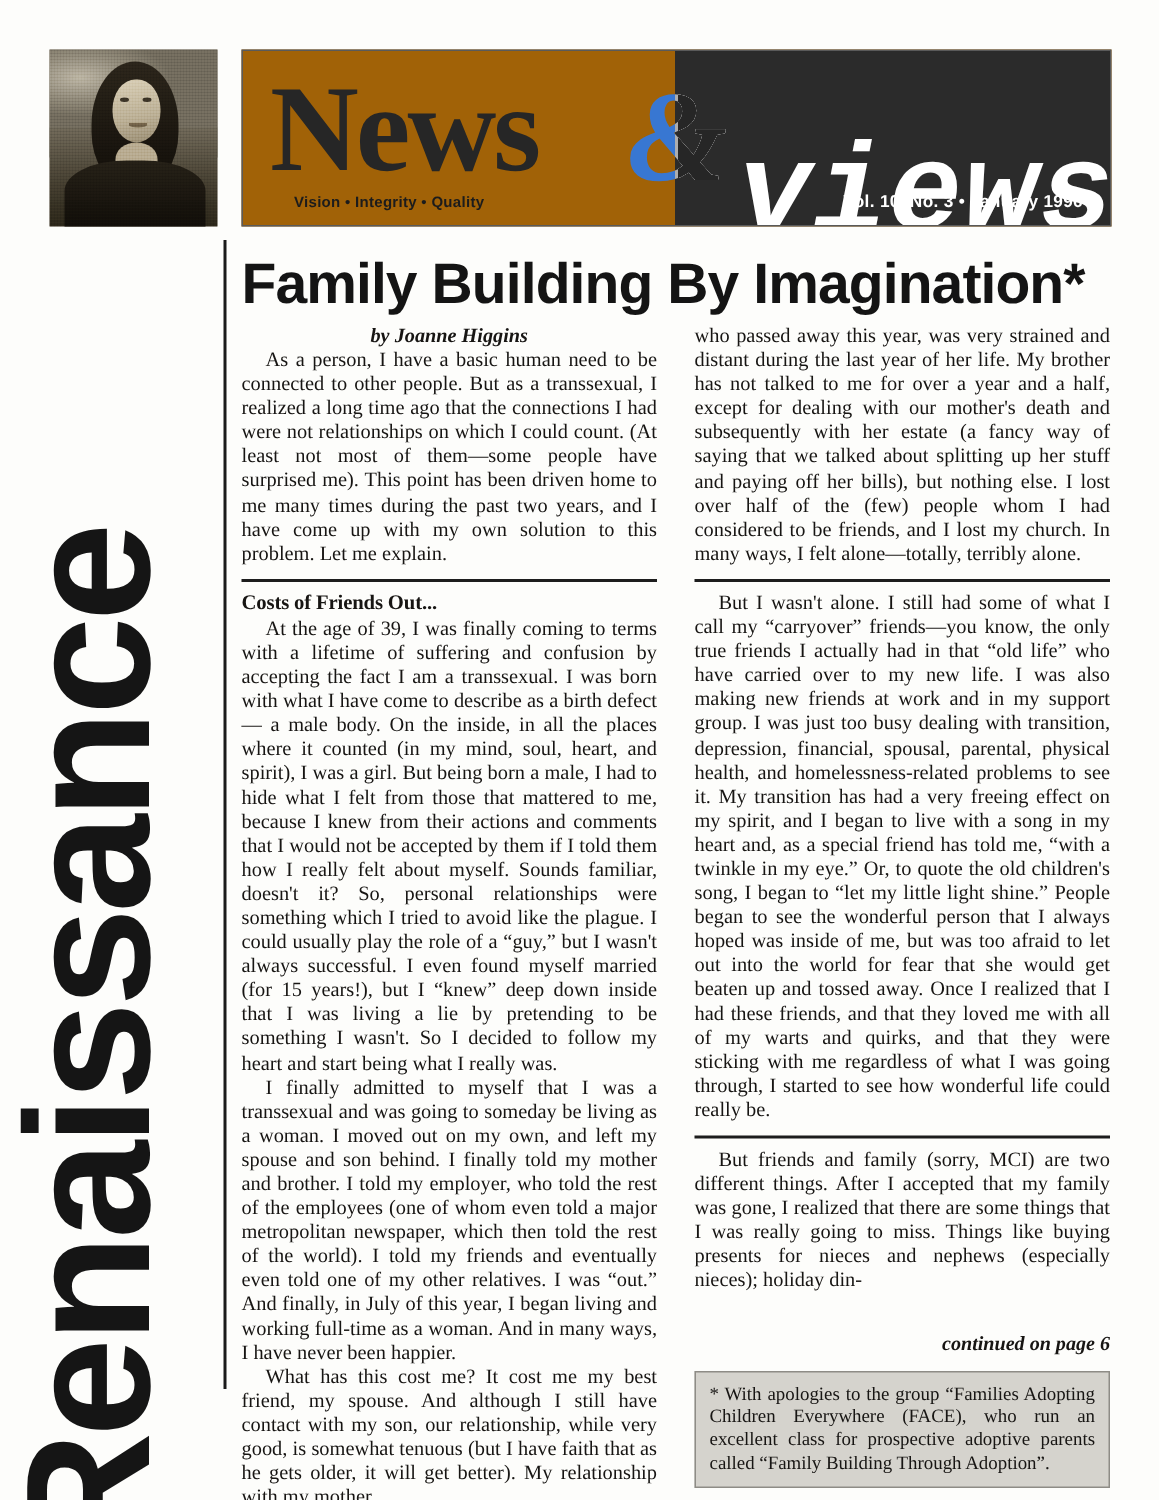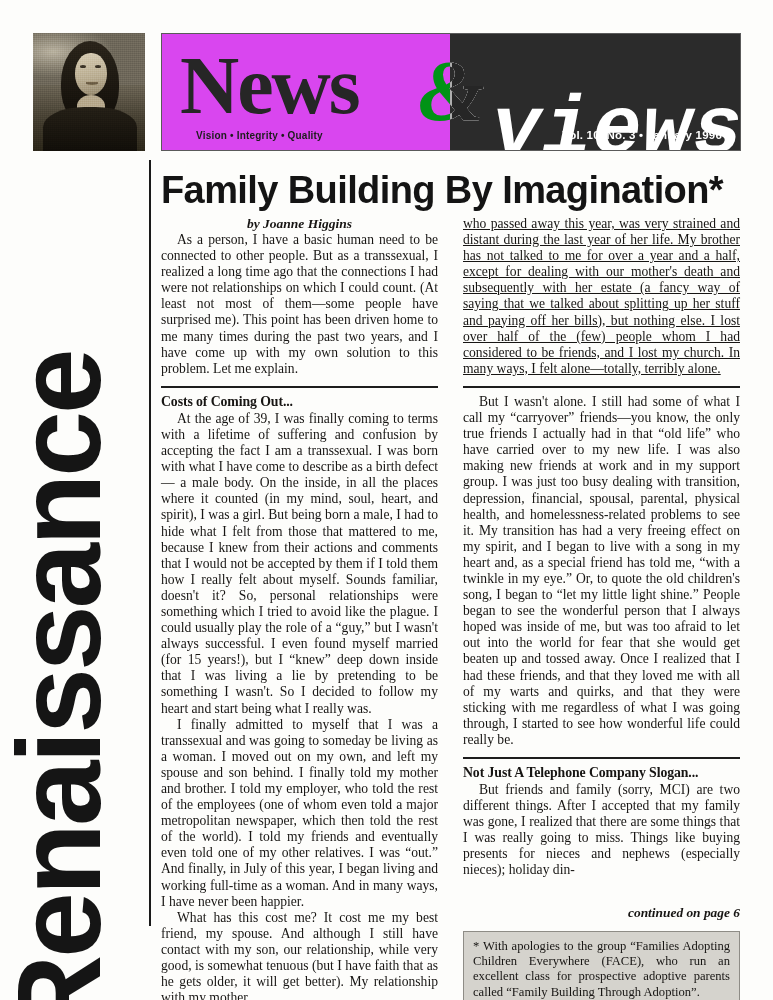--- a/index.html
+++ b/index.html
@@ -139,21 +139,21 @@
 
   
   .masthead {
     position: absolute;
     left: 161px;
     top: 33px;
     width: 580px;
     height: 118px;
     border: 1px solid #5a5a5a;
     box-sizing: border-box;
-    background: #d946ef;
+    background: #a16207;
     overflow: hidden;
   }
   .mh-black {
     position: absolute;
     right: 0;
     top: 0;
     width: 290px;
     height: 100%;
     background: #2b2b2b;
   }
@@ -267,21 +267,21 @@
     text-align: center;
   }
   p.body {
     margin: 0;
     font-size: 13.6px;
     line-height: 16.1px;
     text-align: justify;
     text-indent: 16px;
     hyphens: none;
   }
-  p.body.noindent { text-indent: 0; text-decoration: underline; }
+  p.body.noindent { text-indent: 0; }
 
   .sec-rule {
     border: 0;
     border-top: 2px solid #1d1d1d;
     margin: 9px 0 6px 0;
     height: 0;
   }
   .subhead {
     font-family: "Liberation Serif", serif;
     font-weight: bold;
@@ -354,39 +354,38 @@
     <div class="cols">
 
       <div class="col">
 
         <p class="byline">by Joanne Higgins</p>
 
         <p class="body">As a person, I have a basic human need to be connected to other people. But as a transsexual, I realized a long time ago that the connections I had were not relationships on which I could count. (At least not most of them—some people have surprised me). This point has been driven home to me many times during the past two years, and I have come up with my own solution to this problem. Let me explain.</p>
 
         <hr class="sec-rule">
 
-        <p class="subhead">Costs of Coming Out...</p>
+        <p class="subhead">Costs of Friends Out...</p>
 
         <p class="body">At the age of 39, I was finally coming to terms with a lifetime of suffering and confusion by accepting the fact I am a transsexual. I was born with what I have come to describe as a birth defect— a male body. On the inside, in all the places where it counted (in my mind, soul, heart, and spirit), I was a girl. But being born a male, I had to hide what I felt from those that mattered to me, because I knew from their actions and comments that I would not be accepted by them if I told them how I really felt about myself. Sounds familiar, doesn't it? So, personal relationships were something which I tried to avoid like the plague. I could usually play the role of a “guy,” but I wasn't always successful. I even found myself married (for 15 years!), but I “knew” deep down inside that I was living a lie by pretending to be something I wasn't. So I decided to follow my heart and start being what I really was.</p>
         <p class="body">I finally admitted to myself that I was a transsexual and was going to someday be living as a woman. I moved out on my own, and left my spouse and son behind. I finally told my mother and brother. I told my employer, who told the rest of the employees (one of whom even told a major metropolitan newspaper, which then told the rest of the world). I told my friends and eventually even told one of my other relatives. I was “out.” And finally, in July of this year, I began living and working full-time as a woman. And in many ways, I have never been happier.</p>
         <p class="body">What has this cost me? It cost me my best friend, my spouse. And although I still have contact with my son, our relationship, while very good, is somewhat tenuous (but I have faith that as he gets older, it will get better). My relationship with my mother,</p>
       </div>
 
       <div class="col">
 
         <p class="body noindent">who passed away this year, was very strained and distant during the last year of her life. My brother has not talked to me for over a year and a half, except for dealing with our mother's death and subsequently with her estate (a fancy way of saying that we talked about splitting up her stuff and paying off her bills), but nothing else. I lost over half of the (few) people whom I had considered to be friends, and I lost my church. In many ways, I felt alone—totally, terribly alone.</p>
 
         <hr class="sec-rule">
 
 
         <p class="body">But I wasn't alone. I still had some of what I call my “carryover” friends—you know, the only true friends I actually had in that “old life” who have carried over to my new life. I was also making new friends at work and in my support group. I was just too busy dealing with transition, depression, financial, spousal, parental, physical health, and homelessness-related problems to see it. My transition has had a very freeing effect on my spirit, and I began to live with a song in my heart and, as a special friend has told me, “with a twinkle in my eye.” Or, to quote the old children's song, I began to “let my little light shine.” People began to see the wonderful person that I always hoped was inside of me, but was too afraid to let out into the world for fear that she would get beaten up and tossed away. Once I realized that I had these friends, and that they loved me with all of my warts and quirks, and that they were sticking with me regardless of what I was going through, I started to see how wonderful life could really be.</p>
 
         <hr class="sec-rule">
 
-        <p class="subhead">Not Just A Telephone Company Slogan...</p>
 
         <p class="body">But friends and family (sorry, MCI) are two different things. After I accepted that my family was gone, I realized that there are some things that I was really going to miss. Things like buying presents for nieces and nephews (especially nieces); holiday din-</p>
 
         <p class="continued">continued on page 6</p>
 
         <div class="footnote">* With apologies to the group “Families Adopting Children Everywhere (FACE), who run an excellent class for prospective adoptive parents called “Family Building Through Adoption”.</div>
       </div>
 
     </div>
   </div>

